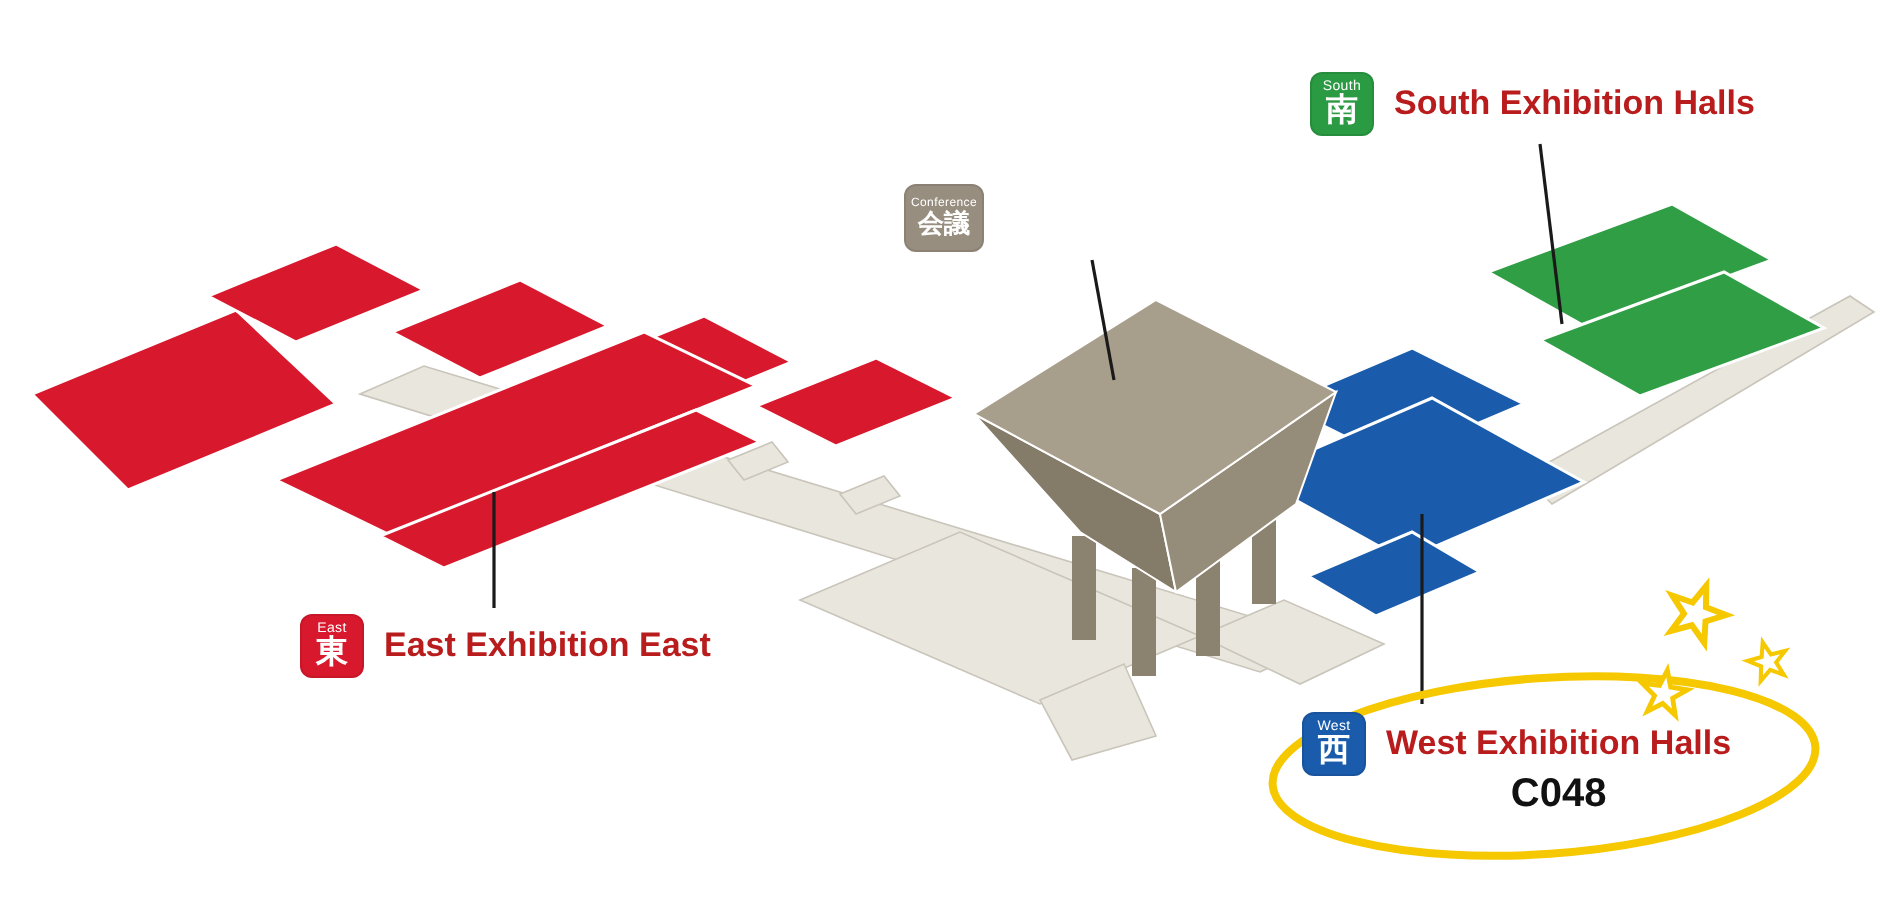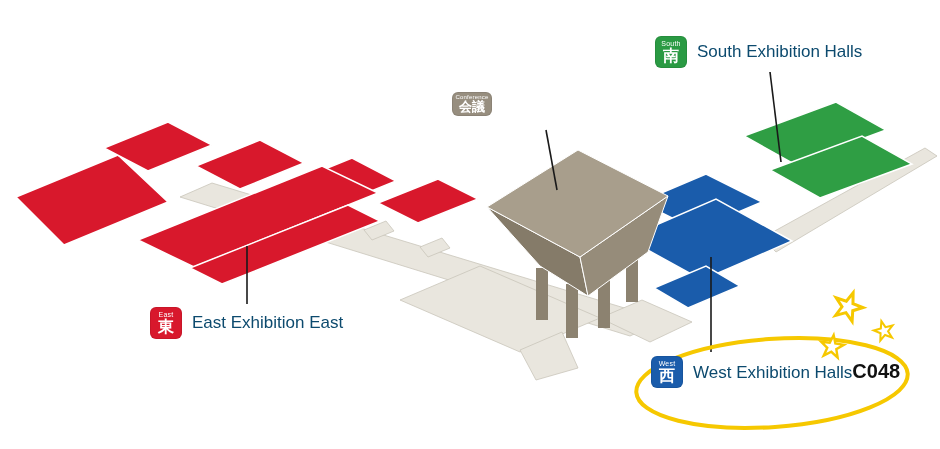--- a/index.html
+++ b/index.html
@@ -9,28 +9,28 @@
   }
   .stage svg{position:absolute;left:0;top:0;}
   .label{position:absolute;display:flex;align-items:flex-start;gap:10px;}
   .badge{
     width:32px;height:32px;border-radius:6px;color:#fff;
     display:flex;flex-direction:column;align-items:center;justify-content:center;
     flex:0 0 auto;box-shadow:0 0 0 1px rgba(0,0,0,.08) inset;
   }
   .badge .badge-top{font-size:7px;line-height:1;letter-spacing:.2px;}
   .badge .badge-kanji{font-size:16px;font-weight:bold;line-height:1.1;}
-  .badge.wide{width:40px;height:24px;}
+  .badge.wide{width:40px;height:34px;}
   .badge.wide .badge-top{font-size:6px;}
   .badge.wide .badge-kanji{font-size:13px;}
   .label-text{
-    font-size:17px;font-weight:normal;color:#0c4a6e;line-height:1.1;
+    font-size:17px;font-weight:bold;color:#b91c1c;line-height:1.1;
     padding-top:7px;white-space:nowrap;
   }
-  .label-col{display:flex;flex-direction:row;align-items:center;}
+  .label-col{display:flex;flex-direction:column;align-items:center;}
   .booth-code{font-size:20px;font-weight:bold;color:#111;margin-top:4px;}
 </style>
 </head>
 <body>
 
 <div class="stage">
 
   <svg width="940" height="449" viewBox="0 0 940 449">
     <defs>
       <path id="star" d="M0,-12 L2.82,-3.88 L11.41,-3.71 L4.57,1.48 L7.05,9.71 L0,4.8 L-7.05,9.71 L-4.57,1.48 L-11.41,-3.71 L-2.82,-3.88 Z"></path>

